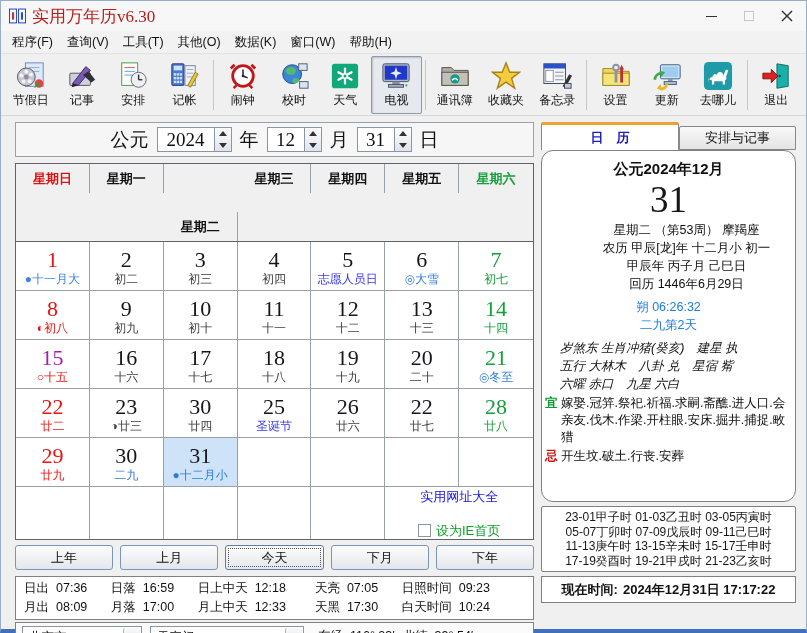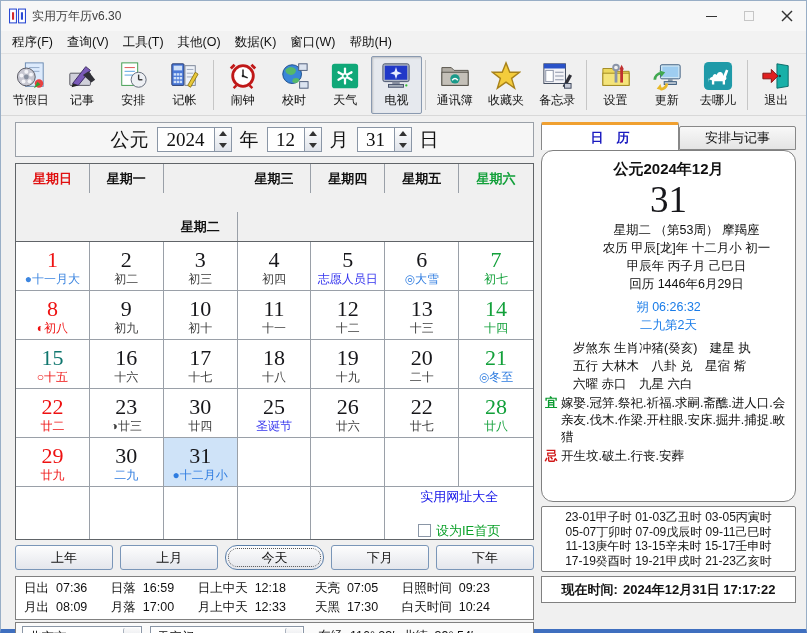--- a/index.html
+++ b/index.html
@@ -3,21 +3,21 @@
 <meta charset="utf-8">
 <style>
   * { box-sizing: border-box; margin: 0; padding: 0; }
   html,body { width:807px; height:633px; overflow:hidden; }
   body { font-family:"Liberation Sans","DejaVu Sans",sans-serif; background:#fff; }
   .window { position:absolute; inset:0; background:#f0f0f0; border:1px solid #98aec6; border-bottom:4px solid #3f6fbf; }
 
   
   .titlebar { height:30px; background:#f7f7f7; display:flex; align-items:center; padding-left:8px; }
   .app-icon { width:17px; height:17px; margin-right:6px; flex:0 0 auto; }
-  .title-text { font-size:12px; color:#404040; flex:1 1 auto; }
+  .title-text { font-size:17px; color:#b91c1c; flex:1 1 auto;font-family:Liberation Serif, serif; }
   .win-controls { display:flex; height:30px; }
   .win-btn { width:38px; height:30px; display:flex; align-items:center; justify-content:center; }
   .glyph-min { width:11px; height:0; border-top:1.6px solid #333; display:block; }
   .glyph-max { width:10px; height:10px; border:1.4px solid #c6c6c6; display:block; }
 
   
   .menubar { height:23px; background:#f2f2f2; display:flex; align-items:center; padding-left:4px; border-bottom:1px solid #e2e2e2; }
   .menu-item { font-size:12.5px; color:#111; padding:3px 7px; cursor:default; }
 
   
@@ -57,21 +57,21 @@
   .cal-cell.today { background:#cfe3f8; }
   .cal-cell.span2 { grid-column:span 2; border-right:none; justify-content:center; gap:16px; }
   .weblink { font-size:13px; color:#1414e8; cursor:pointer; }
   .iecheck { display:flex; align-items:center; gap:5px; }
   .checkbox { width:13px; height:13px; background:#fff; border:1px solid #8a96a6; display:inline-block; }
   .iechk-label { font-size:13px; color:#0aa028; }
 
   
   .navrow { margin-top:5px; display:flex; gap:7px; }
   .navbtn { flex:1 1 0; height:25px; font-size:13px; color:#111; background:linear-gradient(#fdfdfd,#e4e6ec); border:1px solid #7a96b8; border-radius:3px; font-family:inherit; }
-  .navbtn.focused { outline:1px dotted #555; outline-offset:-4px; border-color:#5a7ea8;border-radius:12px; }
+  .navbtn.focused { outline:1px dotted #555; outline-offset:-4px; border-color:#5a7ea8; }
 
   
   .sunmoon { margin-top:6px; border:1px solid #808080; background:#fff; display:grid; grid-template-columns:1fr 1fr 1.35fr 1fr 1.42fr; padding:3px 8px; row-gap:2px; }
   .sm-item { font-size:12.5px; color:#101010; white-space:nowrap; }
   .sm-label { margin-right:7px; }
 
   
   .locrow { margin-top:2px; border:1px solid #808080; background:#fbfbfb; height:29px; display:flex; align-items:center; padding:0 6px; gap:8px; }
   .dropdown { position:relative; height:22px; background:#fff; border:1px solid #8a96a6; font-size:12.5px; line-height:20px; padding:0 22px 0 6px; color:#111; }
   .dd-city { width:120px; } .dd-place { width:154px; }
@@ -84,21 +84,21 @@
   .tabs { display:flex; height:28px; align-items:flex-end; }
   .tab { text-align:center; font-size:13px; cursor:pointer; }
   .tab.active { flex:1.18; height:28px; line-height:26px; background:#fff; border:1px solid #888; border-bottom:none; border-top:3px solid #f0a030; color:#1a1ac0; font-weight:bold; border-radius:2px 2px 0 0; }
   .tab.inactive { flex:1; height:24px; line-height:22px; background:linear-gradient(#f8f8f8,#e4e4e4); border:1px solid #888; color:#111; border-radius:2px 2px 0 0; }
   .detail { height:352px; border:1px solid #808080; border-radius:12px; background:#fff; text-align:center; padding-top:5px; overflow:hidden; }
   .d-title { font-size:15px; font-weight:bold; color:#101010; margin-top:4px; }
   .d-day { font-family:"Liberation Serif","DejaVu Serif",serif; font-size:37px; line-height:42px; color:#16161a; }
   .d-line { font-size:12.5px; line-height:18px; color:#101010;margin-left:36px; }
   .d-blue { font-size:12.5px; line-height:18px; color:#1a7ce8; }
   .d-blue.first { margin-top:5px; }
-  .d-left { font-size:12.5px; line-height:18px; color:#101010; text-align:left; padding-left:31px; white-space:nowrap; }
+  .d-left { font-size:12.5px; line-height:18px; color:#101010; text-align:left; padding-left:18px; white-space:nowrap;font-style:italic; }
   .d-left.first { margin-top:5px; }
   .d-yiji { display:flex; text-align:left; font-size:12.5px; line-height:17px; padding:0 4px 0 3px; margin-top:2px; }
   .yiji-label { flex:0 0 16px; font-weight:bold; }
   .yi-label { color:#0a9a30; } .ji-label { color:#d01818; }
   .yiji-text { flex:1; color:#101010; }
   .hours { margin-top:4px; border:1px solid #808080; border-radius:2px; background:#fff; padding:3px 2px; }
   .hour-line { font-size:12px; line-height:14.5px; text-align:center; color:#161616; white-space:nowrap; }
   .nowbox { margin-top:4px; border:1px solid #808080; background:#fff; height:27px; display:flex; align-items:center; justify-content:center; gap:5px; font-size:13px; font-weight:bold; color:#101010; white-space:nowrap; }
 </style>
 </head>
@@ -430,21 +430,21 @@
               <div class="cal-num">13</div>
               <div class="cal-label">十三</div>
             </div>
 
             <div class="cal-cell">
               <div class="cal-num" style="color: rgb(18, 160, 58);">14</div>
               <div class="cal-label" style="color: rgb(18, 160, 58);">十四</div>
             </div>
 
             <div class="cal-cell">
-              <div class="cal-num" style="color: #0f766e;">15</div>
+              <div class="cal-num" style="color: #a21caf;">15</div>
               <div class="cal-label" style="color: rgb(238, 17, 17);">○十五</div>
             </div>
 
             <div class="cal-cell">
               <div class="cal-num">16</div>
               <div class="cal-label">十六</div>
             </div>
 
             <div class="cal-cell">
               <div class="cal-num">17</div>

